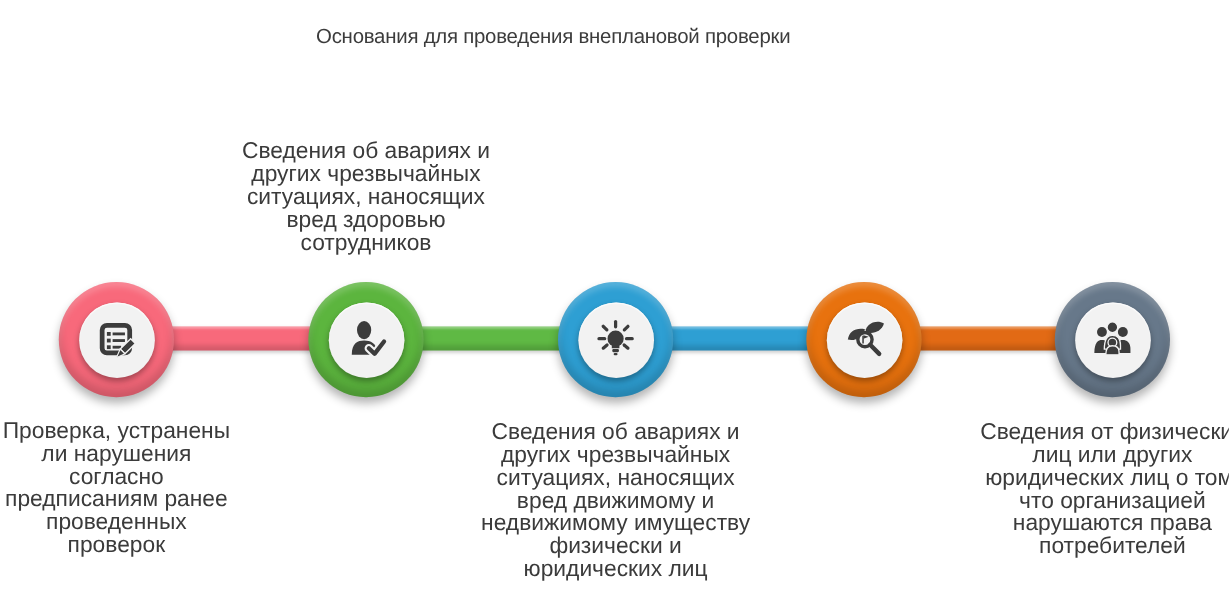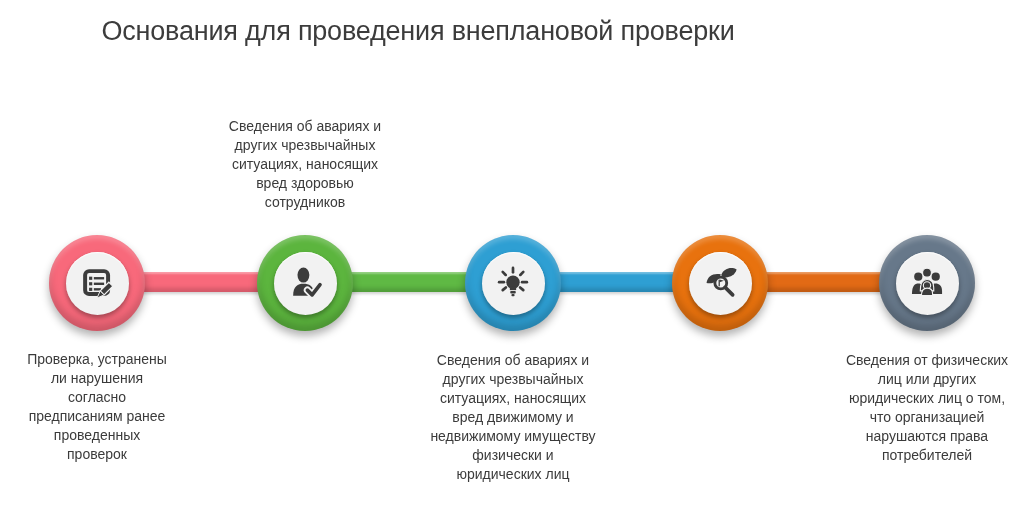--- a/index.html
+++ b/index.html
@@ -6,23 +6,24 @@
   body{
     width:1024px;height:512px;
     background:#ffffff;
     font-family:"Liberation Sans","DejaVu Sans",sans-serif;
     position:relative;overflow:hidden;
   }
   .canvas{position:absolute;inset:0;width:1024px;height:512px;}
   .title{
     position:absolute;top:16px;left:0;width:836px;
     text-align:center;
-    font-size:27px;line-height:30px;font-weight:400;
+    font-size:17px;line-height:30px;font-weight:400;
     color:#3c3c3c;letter-spacing:-0.2px;
     margin:0;
+    padding-left:43px;
   }
   .connector{
     position:absolute;top:272px;height:20px;
     border-radius:3px;z-index:1;
     box-shadow:inset 0 2px 2px rgba(255,255,255,0.35), inset 0 -4px 4px rgba(0,0,0,0.15), 0 2px 3px rgba(0,0,0,0.18);
   }
   .node{
     position:absolute;top:235px;width:96px;height:96px;z-index:2;
   }
   .ring{
@@ -32,21 +33,21 @@
   }
   .inner{
     width:63px;height:63px;border-radius:50%;
     background:#f2f2f2;
     box-shadow:0 3px 5px rgba(0,0,0,0.35), inset 0 1px 1px rgba(255,255,255,0.9);
     display:flex;align-items:center;justify-content:center;
   }
   .inner svg{display:block;}
   .label{
     position:absolute;
-    font-size:14px;line-height:19px;color:#3b3b3b;
+    font-size:19px;line-height:19px;color:#3b3b3b;
     text-align:center;white-space:pre-line;
     z-index:3;
   }
   .label-1{left:-3px;top:350px;width:200px;}
   .label-2{left:195px;top:117px;width:220px;}
   .label-3{left:398px;top:351px;width:230px;}
   .label-4{left:645px;top:118px;width:150px;}
   .label-5{left:812px;top:351px;width:230px;}
   .node-1{left:49px;}
   .node-2{left:257px;}

